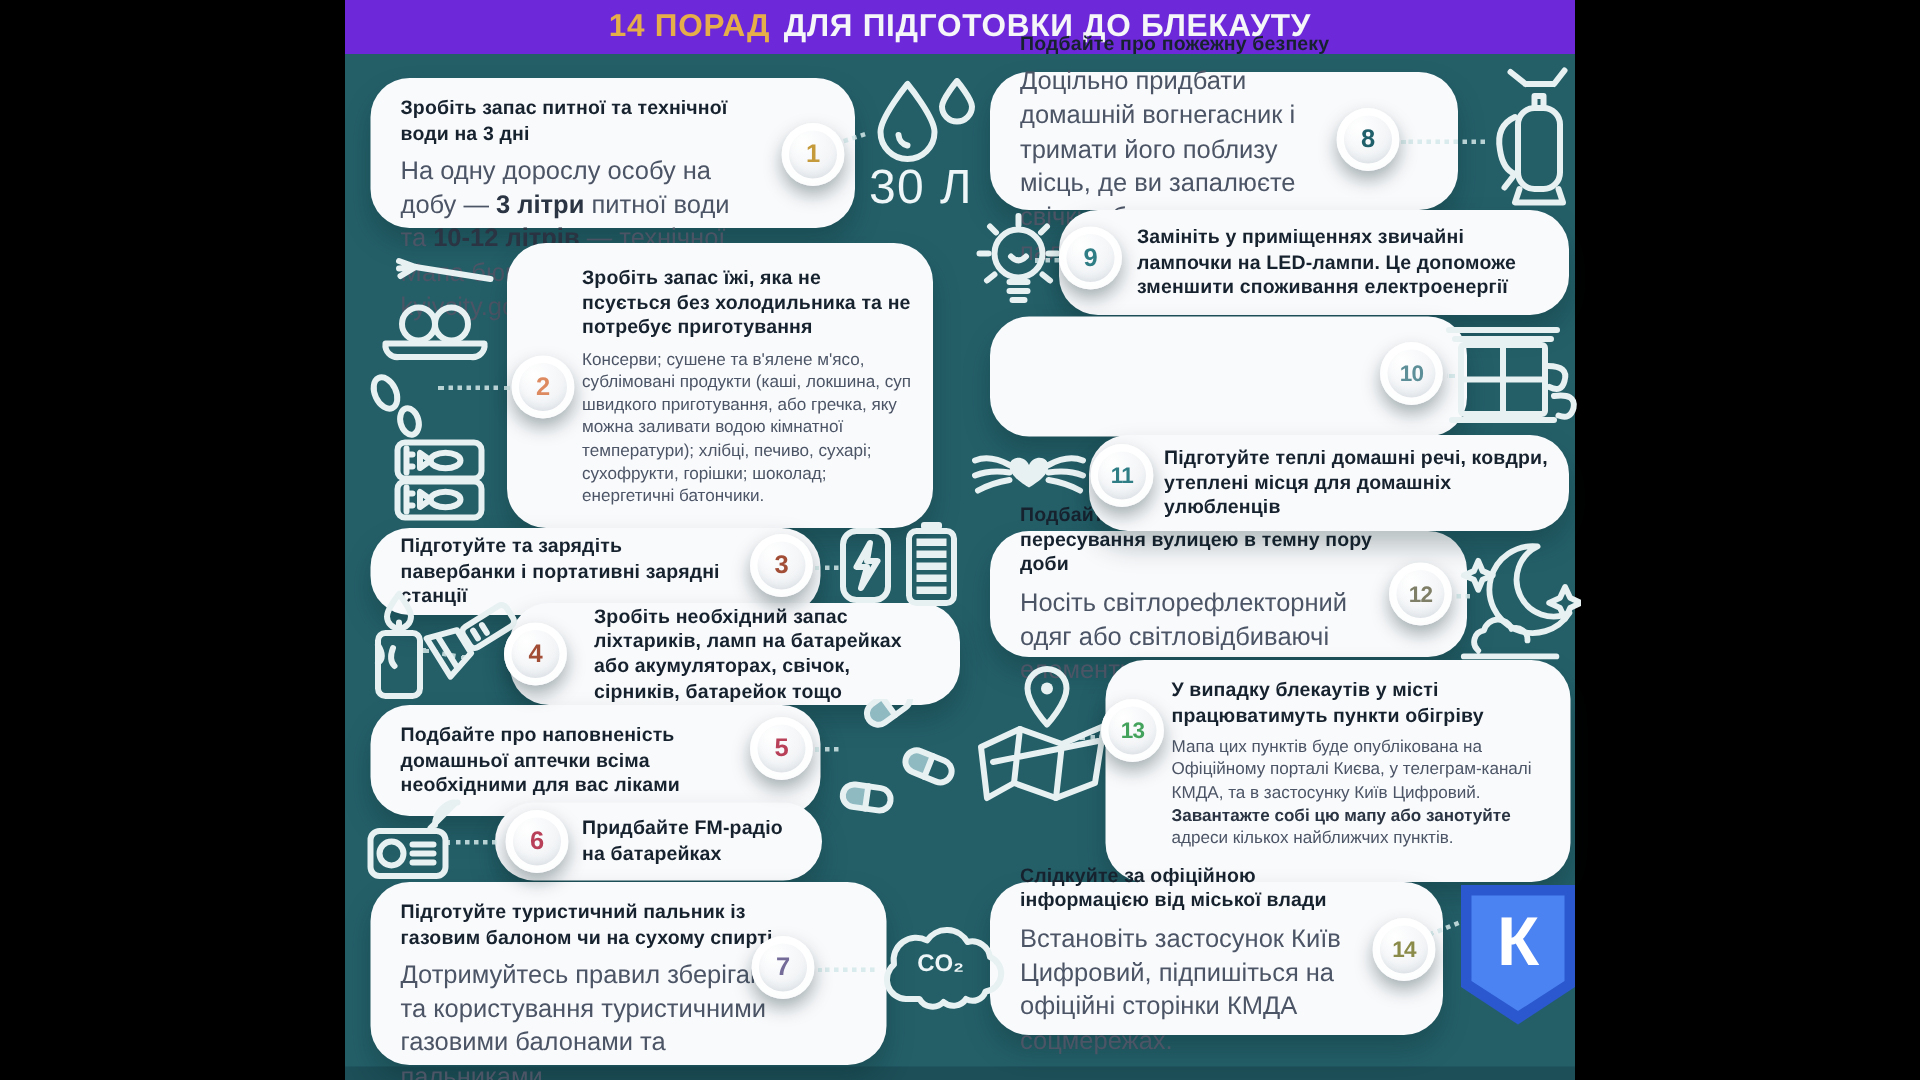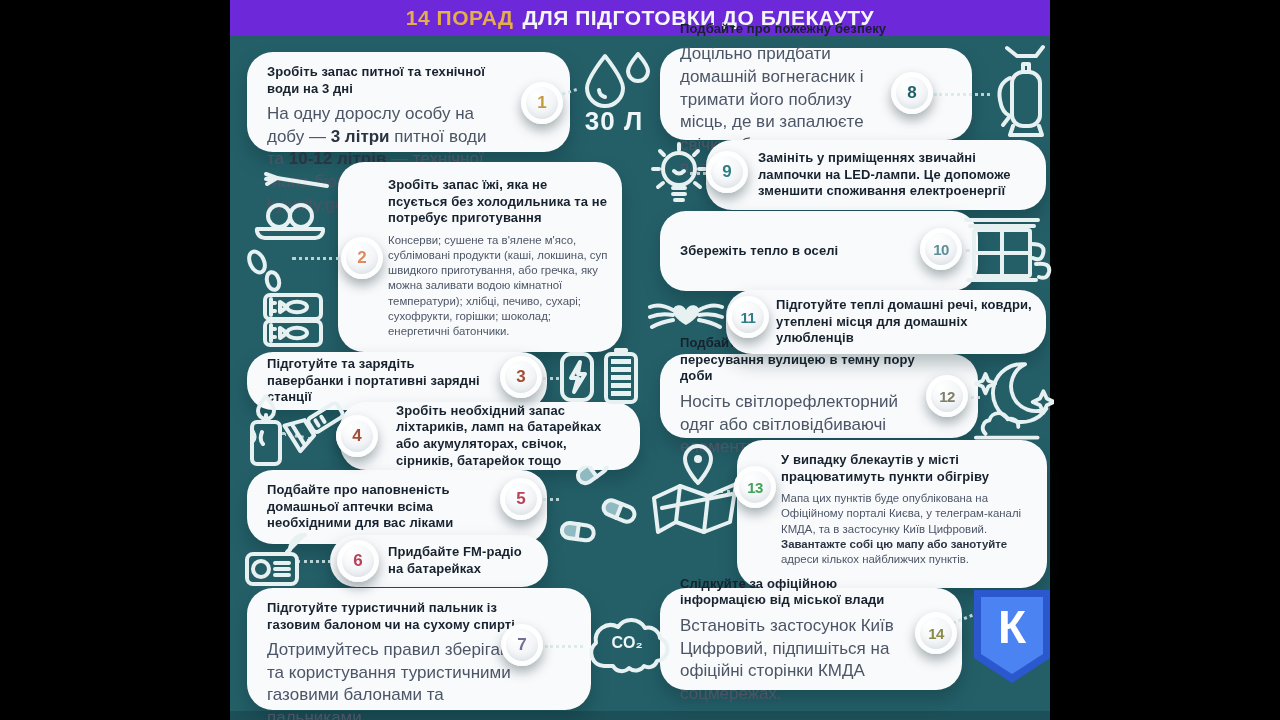--- a/index.html
+++ b/index.html
@@ -21,21 +21,21 @@
          background:radial-gradient(circle at 35% 30%,#ffffff 0%,#eef1f4 70%,#e3e8ec 100%);
          box-shadow:0 6px 12px rgba(8,35,40,.35),inset 0 0 0 5px rgba(255,255,255,.95),inset 0 -5px 8px rgba(160,175,185,.4);
          display:flex;align-items:center;justify-content:center;font-weight:800;font-size:17px;z-index:5;}
   .badge.two{font-size:15px;letter-spacing:-.5px;}
   .icon{position:absolute;}
   .icon svg{display:block;}
   .ic{stroke:#e7f1f2;stroke-width:4;fill:none;stroke-linecap:round;stroke-linejoin:round;}
   .icf{fill:#e7f1f2;stroke:none;}
   .dots{position:absolute;height:0;border-top:3px dotted rgba(212,231,233,.85);transform-origin:left center;}
   .water-label{position:absolute;left:574px;top:106px;width:80px;text-align:center;
-               color:#eef6f7;font-weight:700;font-size:26px;letter-spacing:1px;}
+               color:#eef6f7;font-weight:400;font-size:32px;letter-spacing:1px;}
   .co2-label{position:absolute;left:597px;top:634px;width:60px;text-align:center;
              color:#eef6f7;font-weight:700;font-size:16px;}
   .k-letter{position:absolute;left:972px;top:604px;width:80px;text-align:center;
             color:#fff;font-weight:800;font-size:46px;line-height:1;}
 </style>
 </head>
 <body>
 
 <div class="stage">
   <div class="content-bg"></div>
@@ -80,21 +80,20 @@
   <div class="card" style="left:660px;top:48px;width:312px;height:92px;padding:20px 74px 8px 20px;">
     <h2 class="title">Подбайте про пожежну безпеку</h2>
     <p class="body"><span>Доцільно придбати домашній вогнегасник і тримати його поблизу місць, де ви запалюєте свічки або користуєтесь пальником.</span></p>
   </div>
 
   <div class="card" style="left:706px;top:140px;width:340px;height:70px;padding:8px 12px 8px 52px;">
     <h2 class="title">Замініть у приміщеннях звичайні лампочки на LED-лампи. Це допоможе зменшити споживання електроенергії</h2>
   </div>
 
   <div class="card" style="left:660px;top:211px;width:318px;height:80px;padding:9px 62px 8px 20px;">
-    <h2 class="title">Збережіть тепло в оселі</h2>
   </div>
 
   <div class="card" style="left:660px;top:354px;width:318px;height:84px;padding:10px 60px 8px 20px;">
     <h2 class="title">Подбайте про безпечне пересування вулицею в темну пору доби</h2>
     <p class="body"><span>Носіть світлорефлекторний одяг або світловідбиваючі елементи.</span></p>
   </div>
 
   <div class="card" style="left:726px;top:290px;width:320px;height:64px;padding:8px 12px 8px 50px;">
     <h2 class="title">Підготуйте теплі домашні речі, ковдри, утеплені місця для домашніх улюбленців</h2>
   </div>

